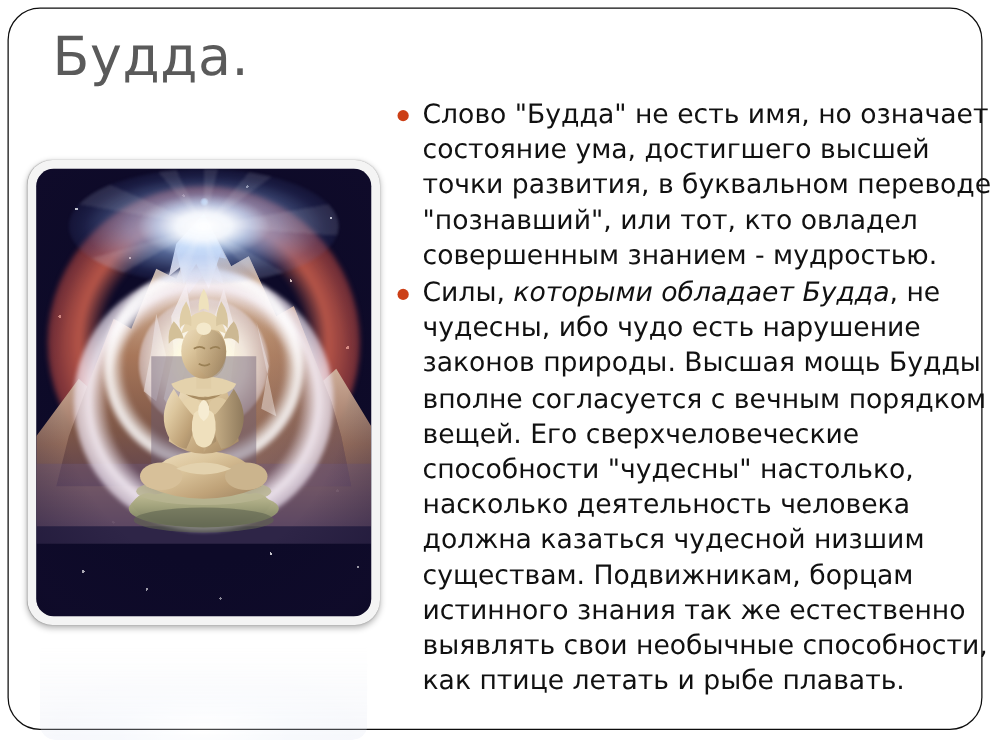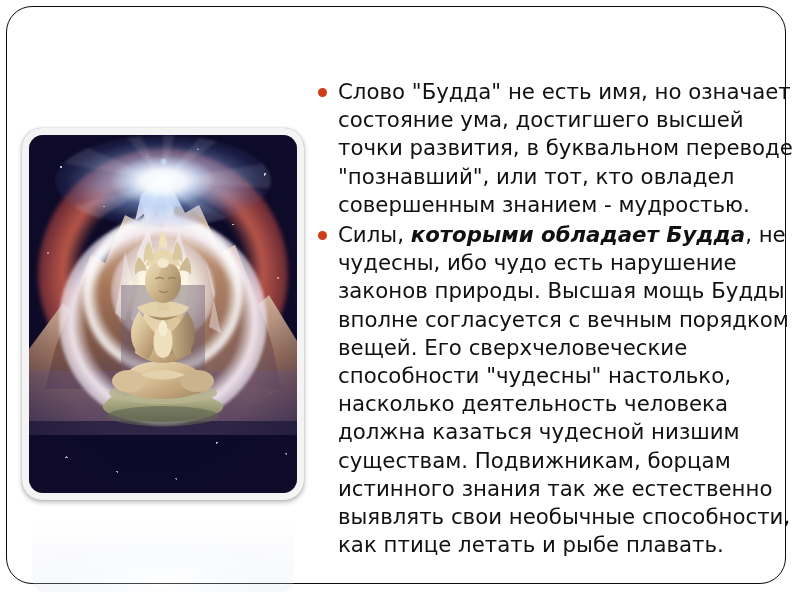--- a/index.html
+++ b/index.html
@@ -227,29 +227,30 @@
   .bullet-dot {
     position: absolute;
     left: 6px;
     top: 10px;
     width: 9px;
     height: 9px;
     border-radius: 50%;
     background: #cc3f16;
   }
   .bullet-text { display: block; }
-  .bullet-text em { font-style: italic; font-weight: bold; }
+  .bullet-text em { font-style: italic; }
 </style>
 </head>
 <body>
 
 <div id="slide">
 
   <div id="slide-border"></div>
 
+  <div id="title">Будда.</div>
 
   <div id="picture-block">
 
     <div id="photo-frame">
       <div id="photo">
 
         <div class="layer" id="sky-base"></div>
         <div class="layer" id="stars"></div>
         <div class="layer" id="aura-red"></div>
         <div id="top-star"></div>

